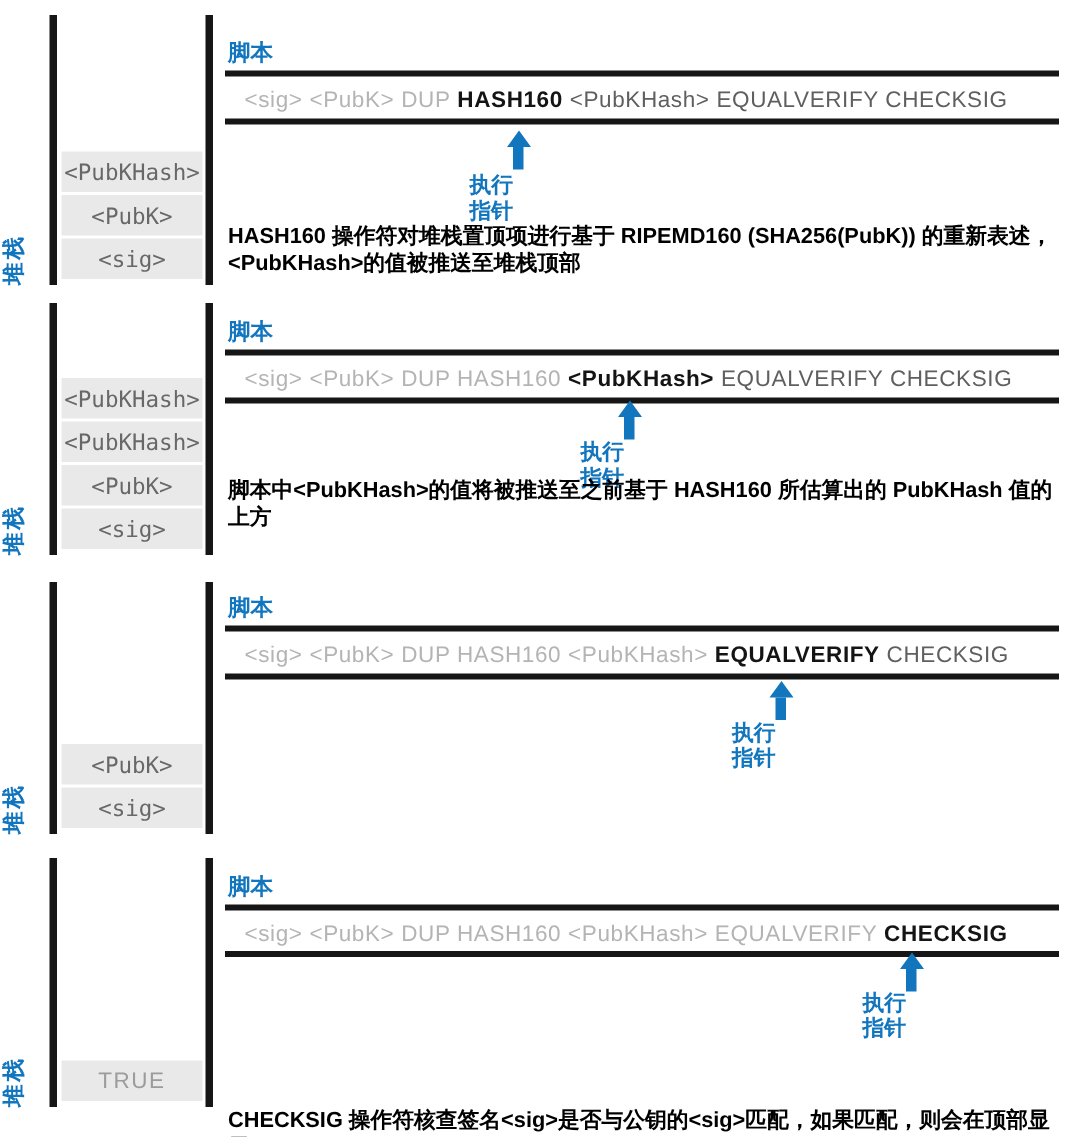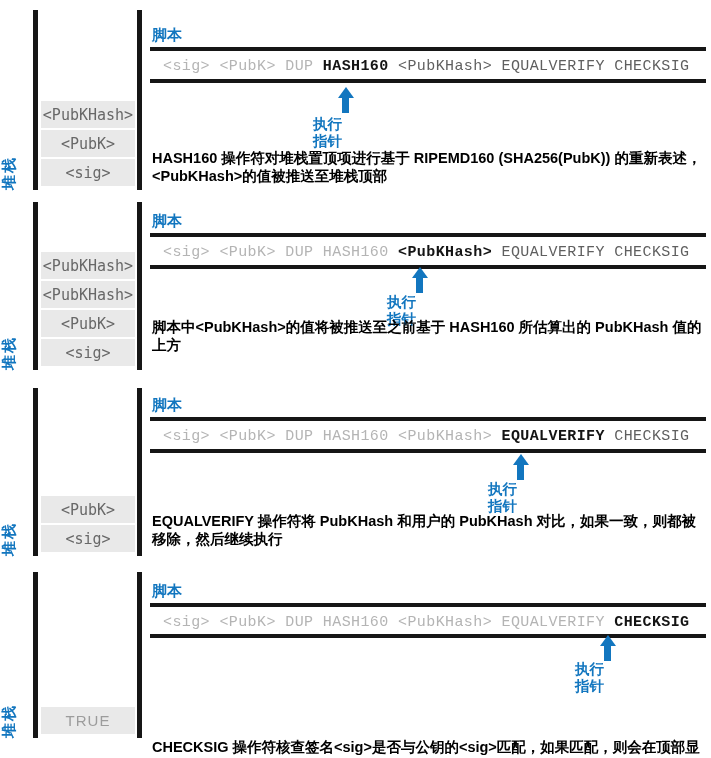--- a/index.html
+++ b/index.html
@@ -22,21 +22,21 @@
               display:flex;align-items:center;justify-content:center;}
   .stack-item.true-item{color:#9c9c9c;font-family:"Liberation Sans",sans-serif;letter-spacing:1px;}
   .stack-label{position:absolute;left:19px;bottom:0;transform:rotate(-90deg);
                transform-origin:left bottom;color:#1276bf;font-weight:bold;
                font-size:15px;white-space:nowrap;letter-spacing:2px;}
 
   
   .script-label{position:absolute;left:152px;color:#1276bf;font-weight:bold;font-size:15px;text-align:right;}
   .rule{position:absolute;left:150px;width:556px;height:4px;background:#161616;}
   .script-line{position:absolute;left:163px;white-space:pre;
-               font-family:Liberation Mono, monospace;font-size:15px;letter-spacing:0.4px;}
+               font-family:Liberation Sans, sans-serif;font-size:15px;letter-spacing:0.4px;}
   .tk-done{color:#b4b4b4;}
   .tk-current{color:#141414;font-weight:bold;}
   .tk-next{color:#5f5f5f;}
 
   
   .exec-arrow{position:absolute;width:17px;height:26px;}
   .arrow-head{width:0;height:0;margin:0 auto;
               border-left:8.5px solid transparent;border-right:8.5px solid transparent;
               border-bottom:11px solid #1276bf;}
   .arrow-stem{width:7px;height:15px;background:#1276bf;margin:0 auto;}
@@ -130,21 +130,20 @@
     <div class="script-line"><span class="tk-done">&lt;sig&gt;</span><span class="tk-done"> &lt;PubK&gt;</span><span class="tk-done"> DUP</span><span class="tk-done"> HASH160</span><span class="tk-done"> &lt;PubKHash&gt;</span><span class="tk-current"> EQUALVERIFY</span><span class="tk-next"> CHECKSIG</span></div>
     <div class="rule rule2"></div>
     <div class="exec-arrow">
       <div class="arrow-head"></div>
       <div class="arrow-stem"></div>
     </div>
     <div class="pointer-label">
       <div>执行</div>
       <div>指针</div>
     </div>
-    <div class="caption">EQUALVERIFY 操作符将 PubKHash 和用户的 PubKHash 对比，如果一致，则都被移除，然后继续执行</div>
   </div>
 
   <div class="panel pnl3">
     <div class="stack-label">堆栈</div>
     <div class="bar bar-left"></div>
     <div class="bar bar-right"></div>
     <div class="stack-items">
         <div class="stack-item true-item">TRUE</div>
       </div>
     <div class="script-label">脚本</div>

